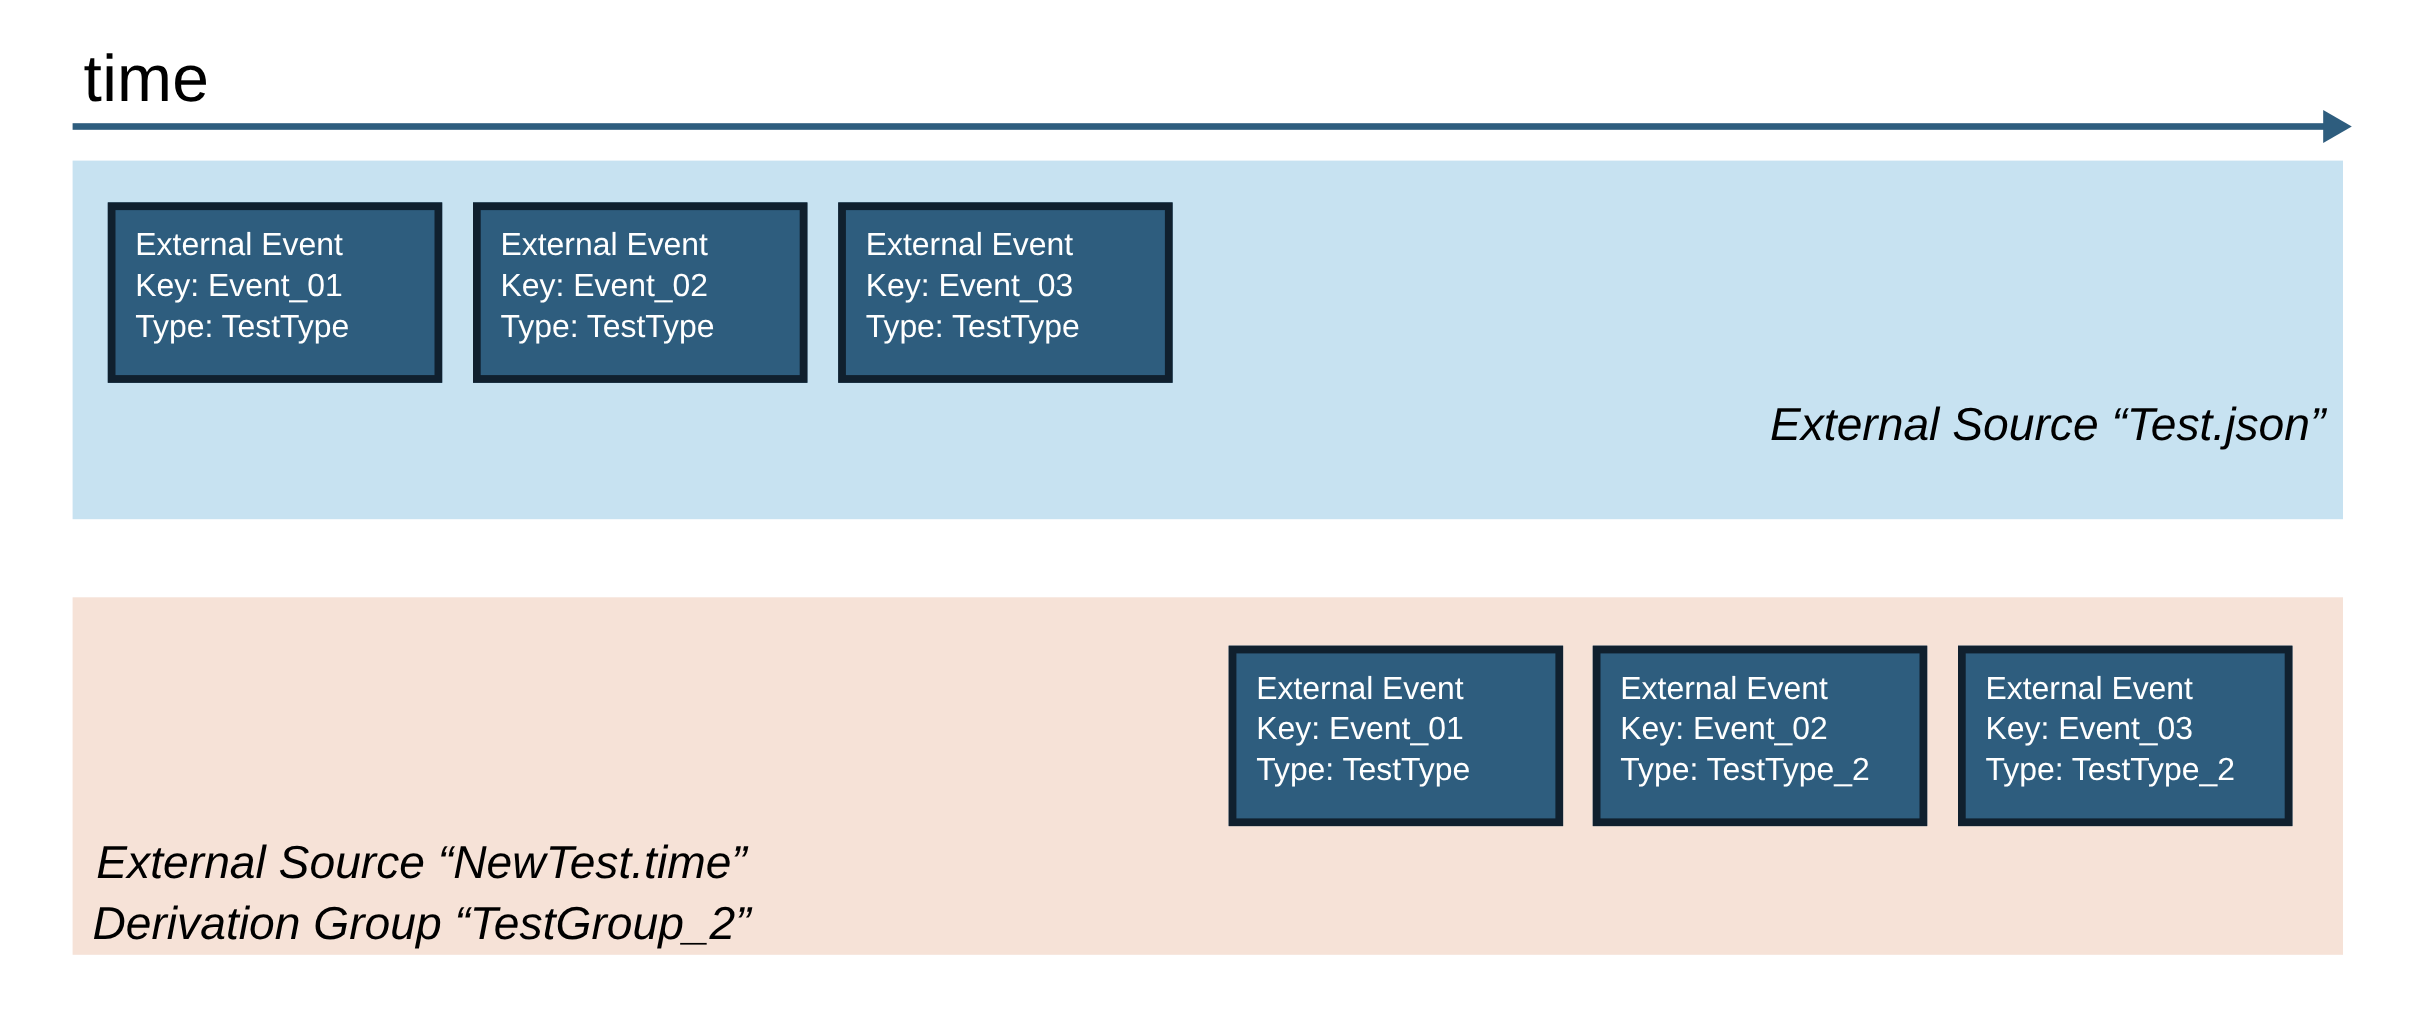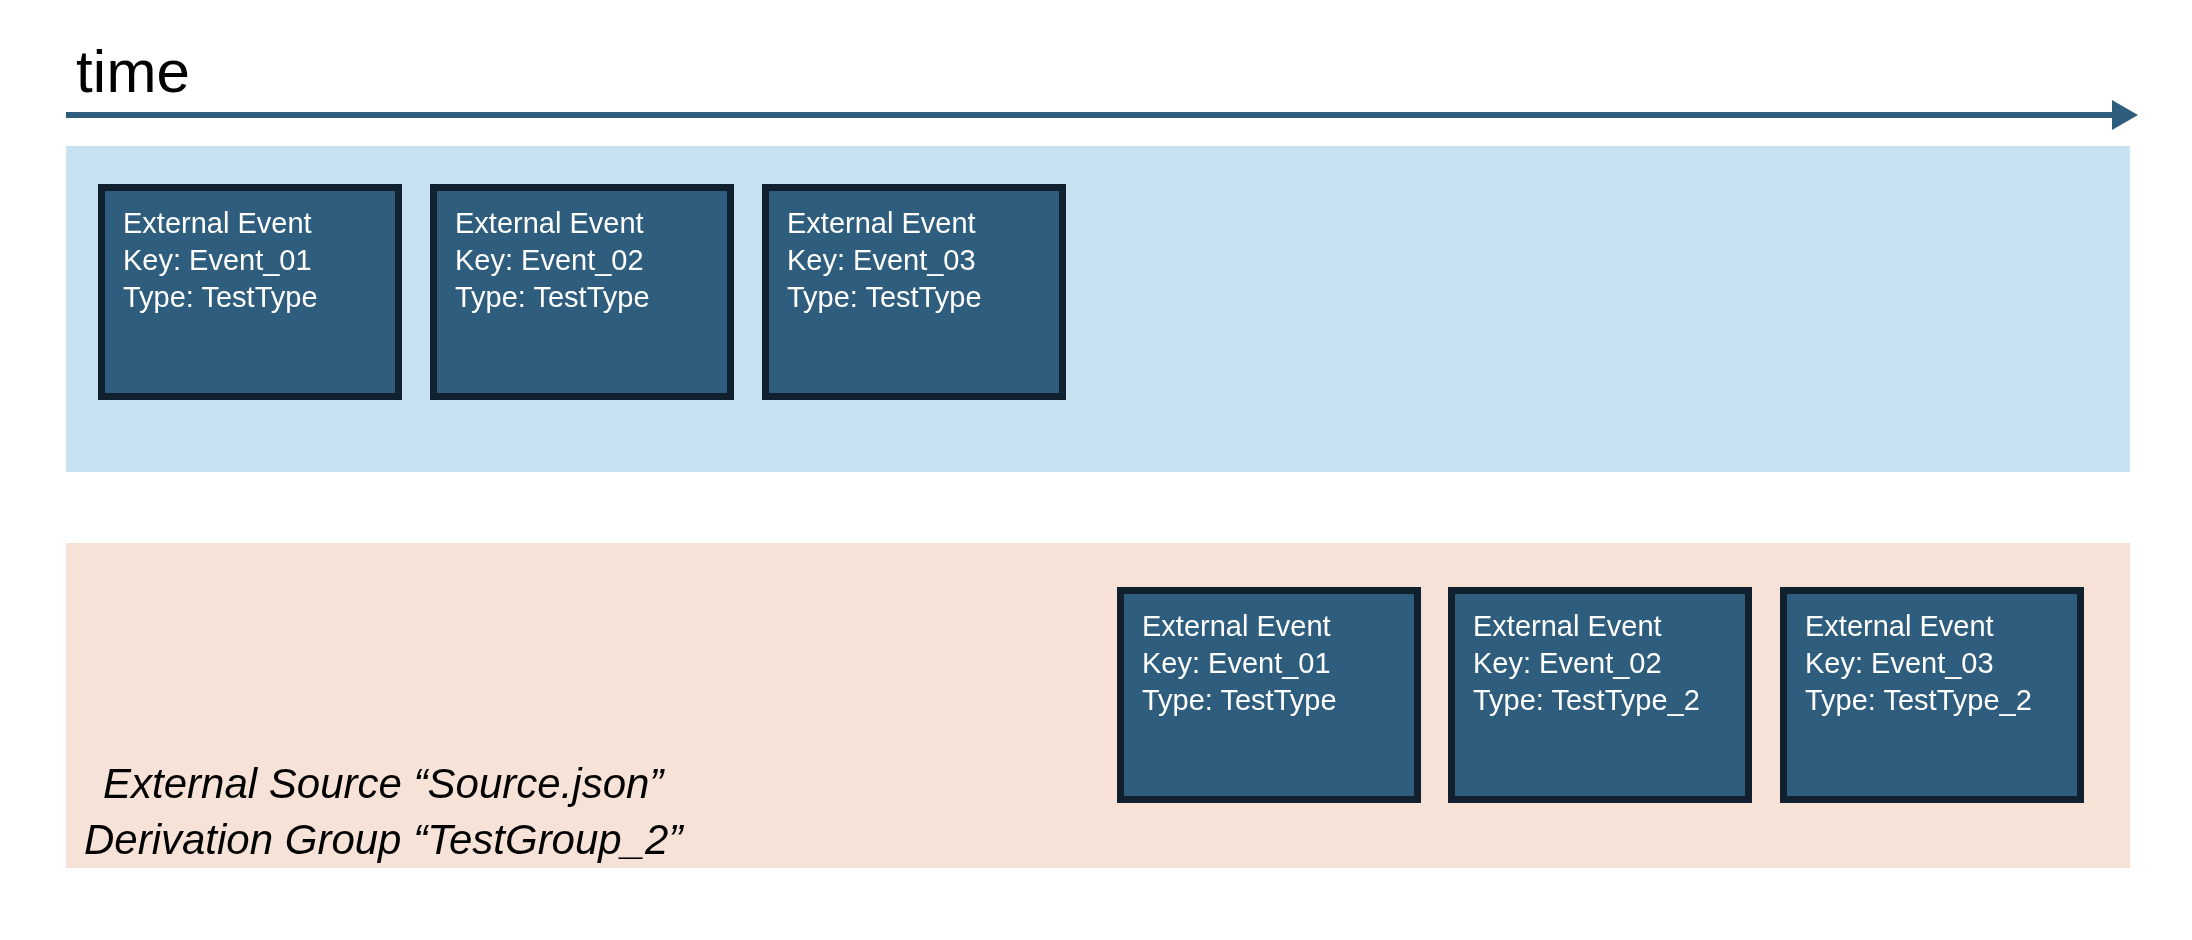--- a/index.html
+++ b/index.html
@@ -64,21 +64,21 @@
   .band-peach {
     top: 543px;
     height: 325px;
     background: #f6e2d7;
   }
 
   
   .event-box {
     position: absolute;
     width: 304px;
-    height: 216px;
+    height: 164px;
     background: #2e5d7e;
     border: 7px solid #10202e;
     box-sizing: border-box;
   }
   .event-box .lines {
     padding: 14px 0 0 18px;
   }
   .event-box .line {
     display: block;
     color: #ffffff;
@@ -166,20 +166,21 @@
       <div class="lines">
         <span class="line">External Event</span>
         <span class="line">Key: Event_03</span>
         <span class="line">Type: TestType</span>
       </div>
     </div>
 
   </div>
 
   <div class="caption caption-blue">
+    <span class="cap-line">External Source “Test.json”</span>
   </div>
 
   <div class="band band-peach"></div>
 
   <div class="bottom-row">
 
     <div class="event-box box-b1">
       <div class="lines">
         <span class="line">External Event</span>
         <span class="line">Key: Event_01</span>
@@ -199,17 +200,17 @@
       <div class="lines">
         <span class="line">External Event</span>
         <span class="line">Key: Event_03</span>
         <span class="line">Type: TestType_2</span>
       </div>
     </div>
 
   </div>
 
   <div class="caption caption-peach">
-    <span class="cap-line">External Source “Source.json”</span>
+    <span class="cap-line">External Source “NewTest.time”</span>
     <span class="cap-line"><span>Derivation Group “</span><span>TestGroup_2</span><span>”</span></span>
   </div>
 
 </div>
 
 </body></html>

